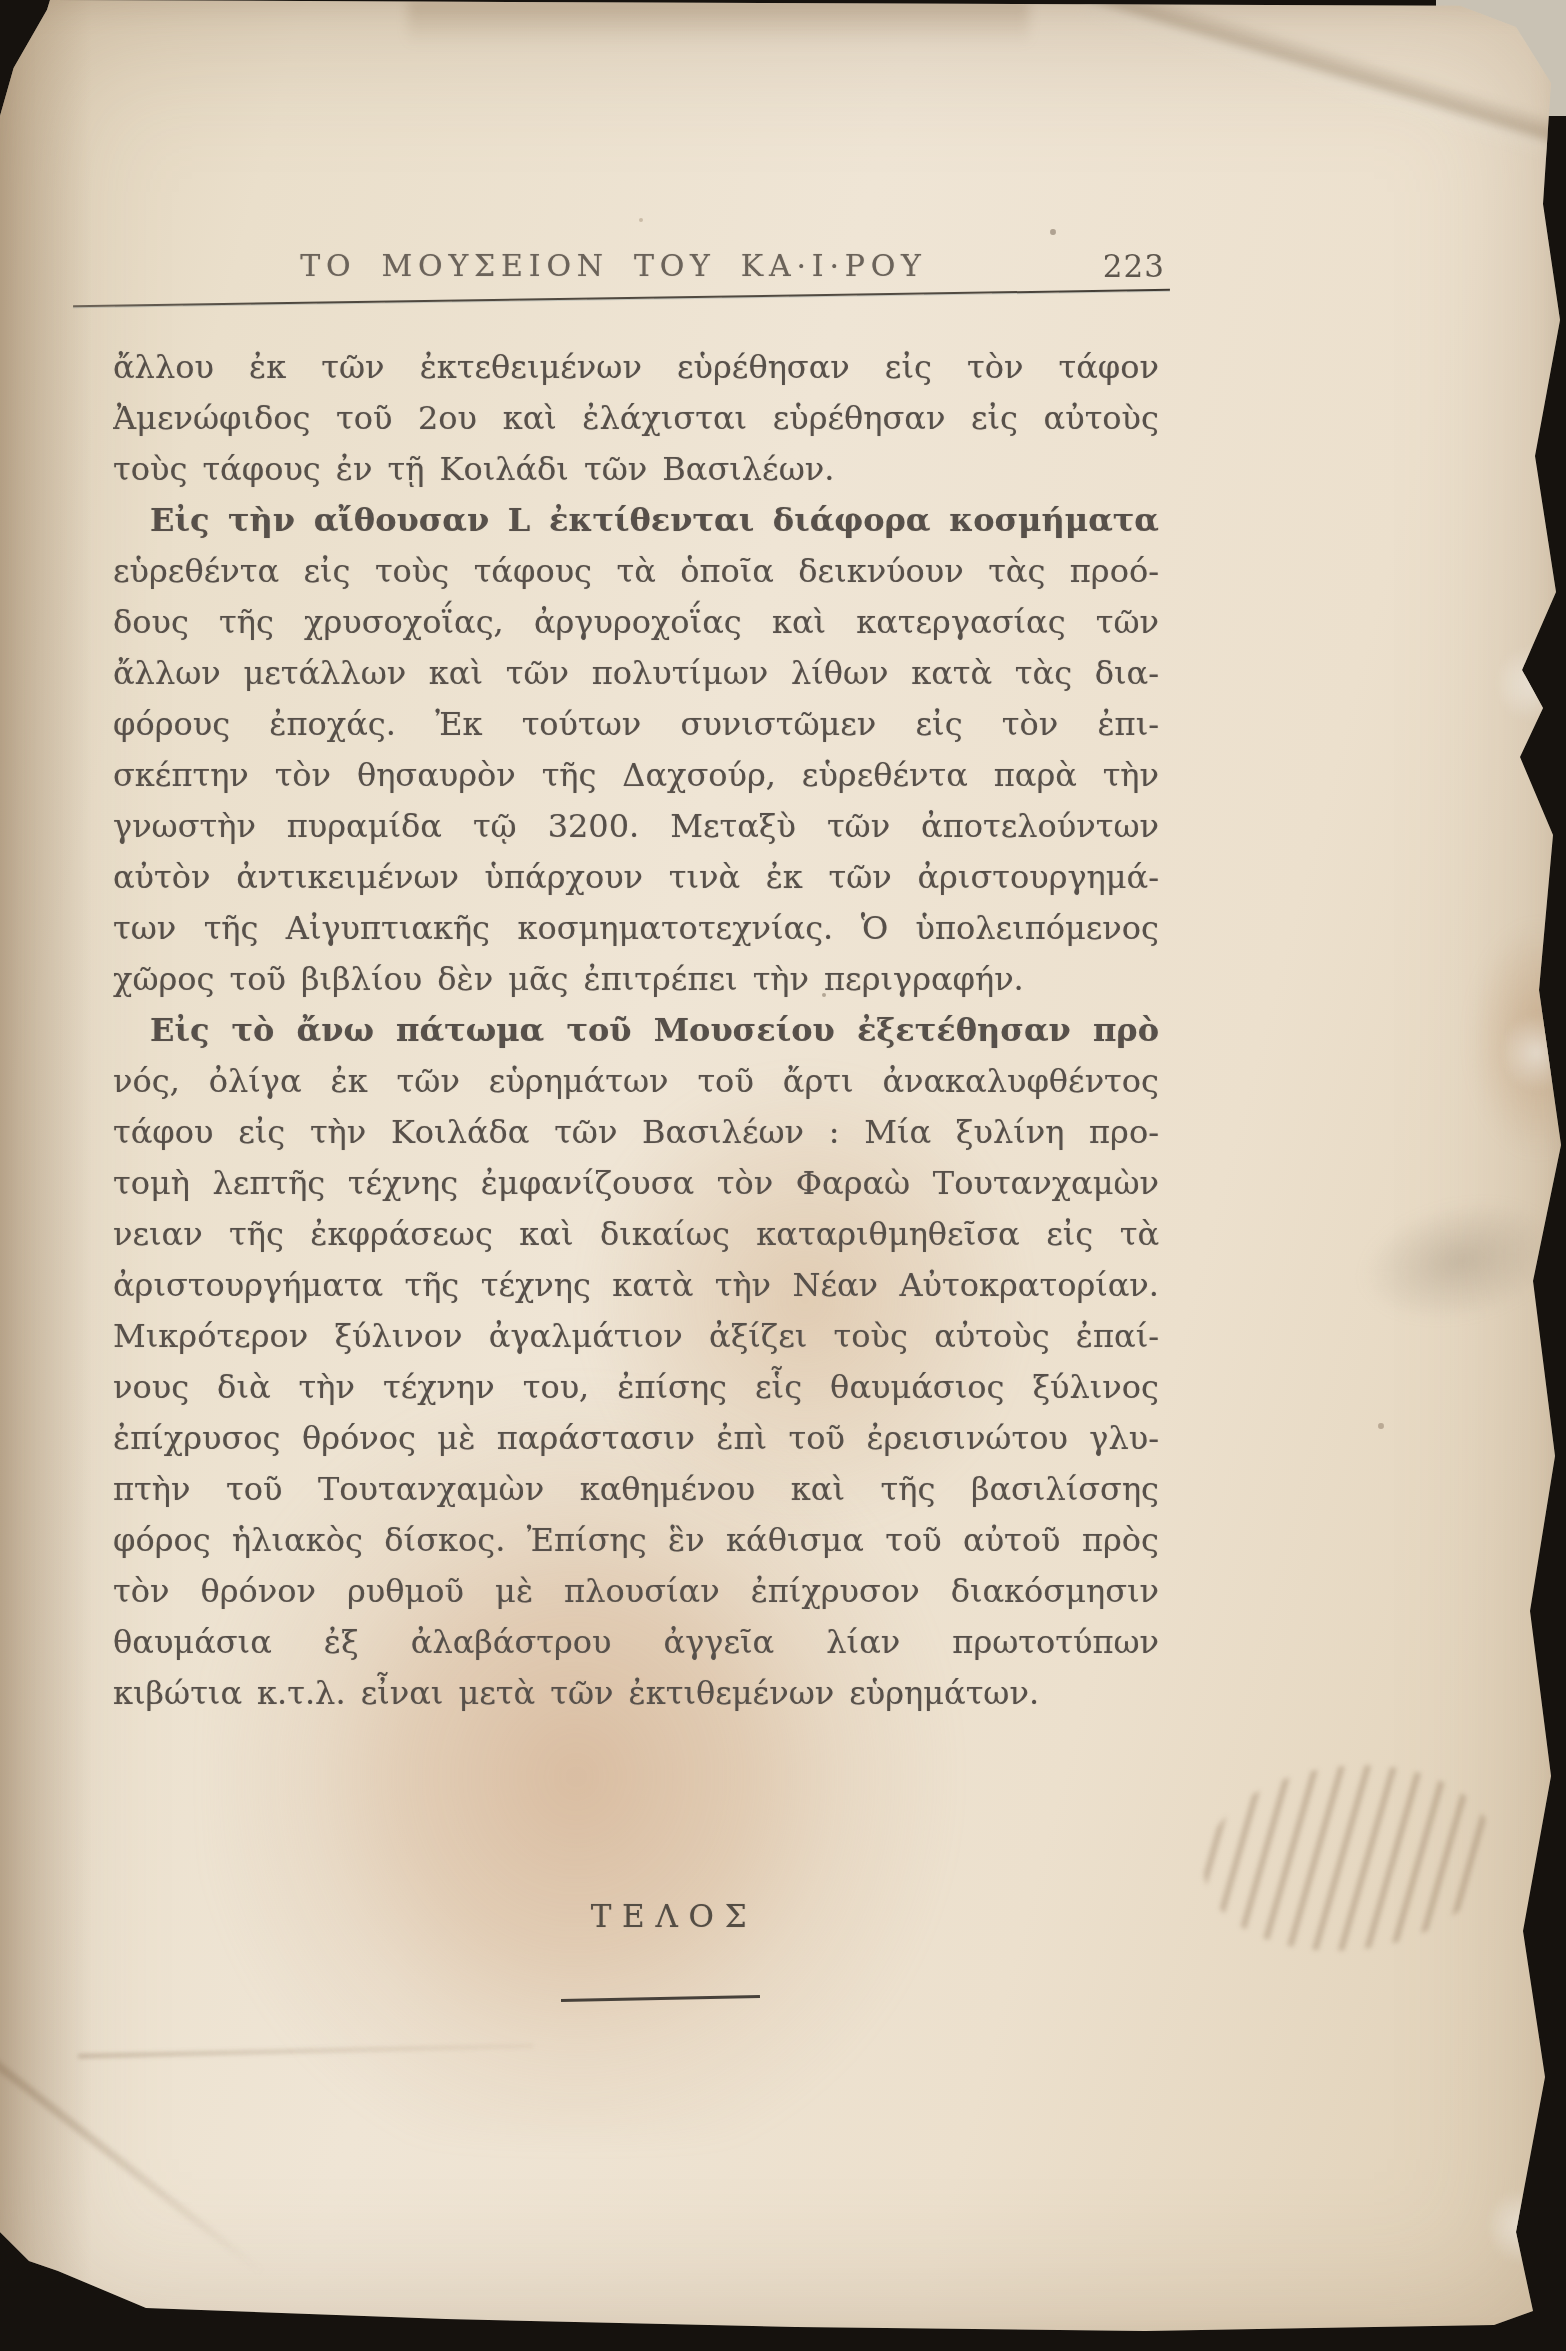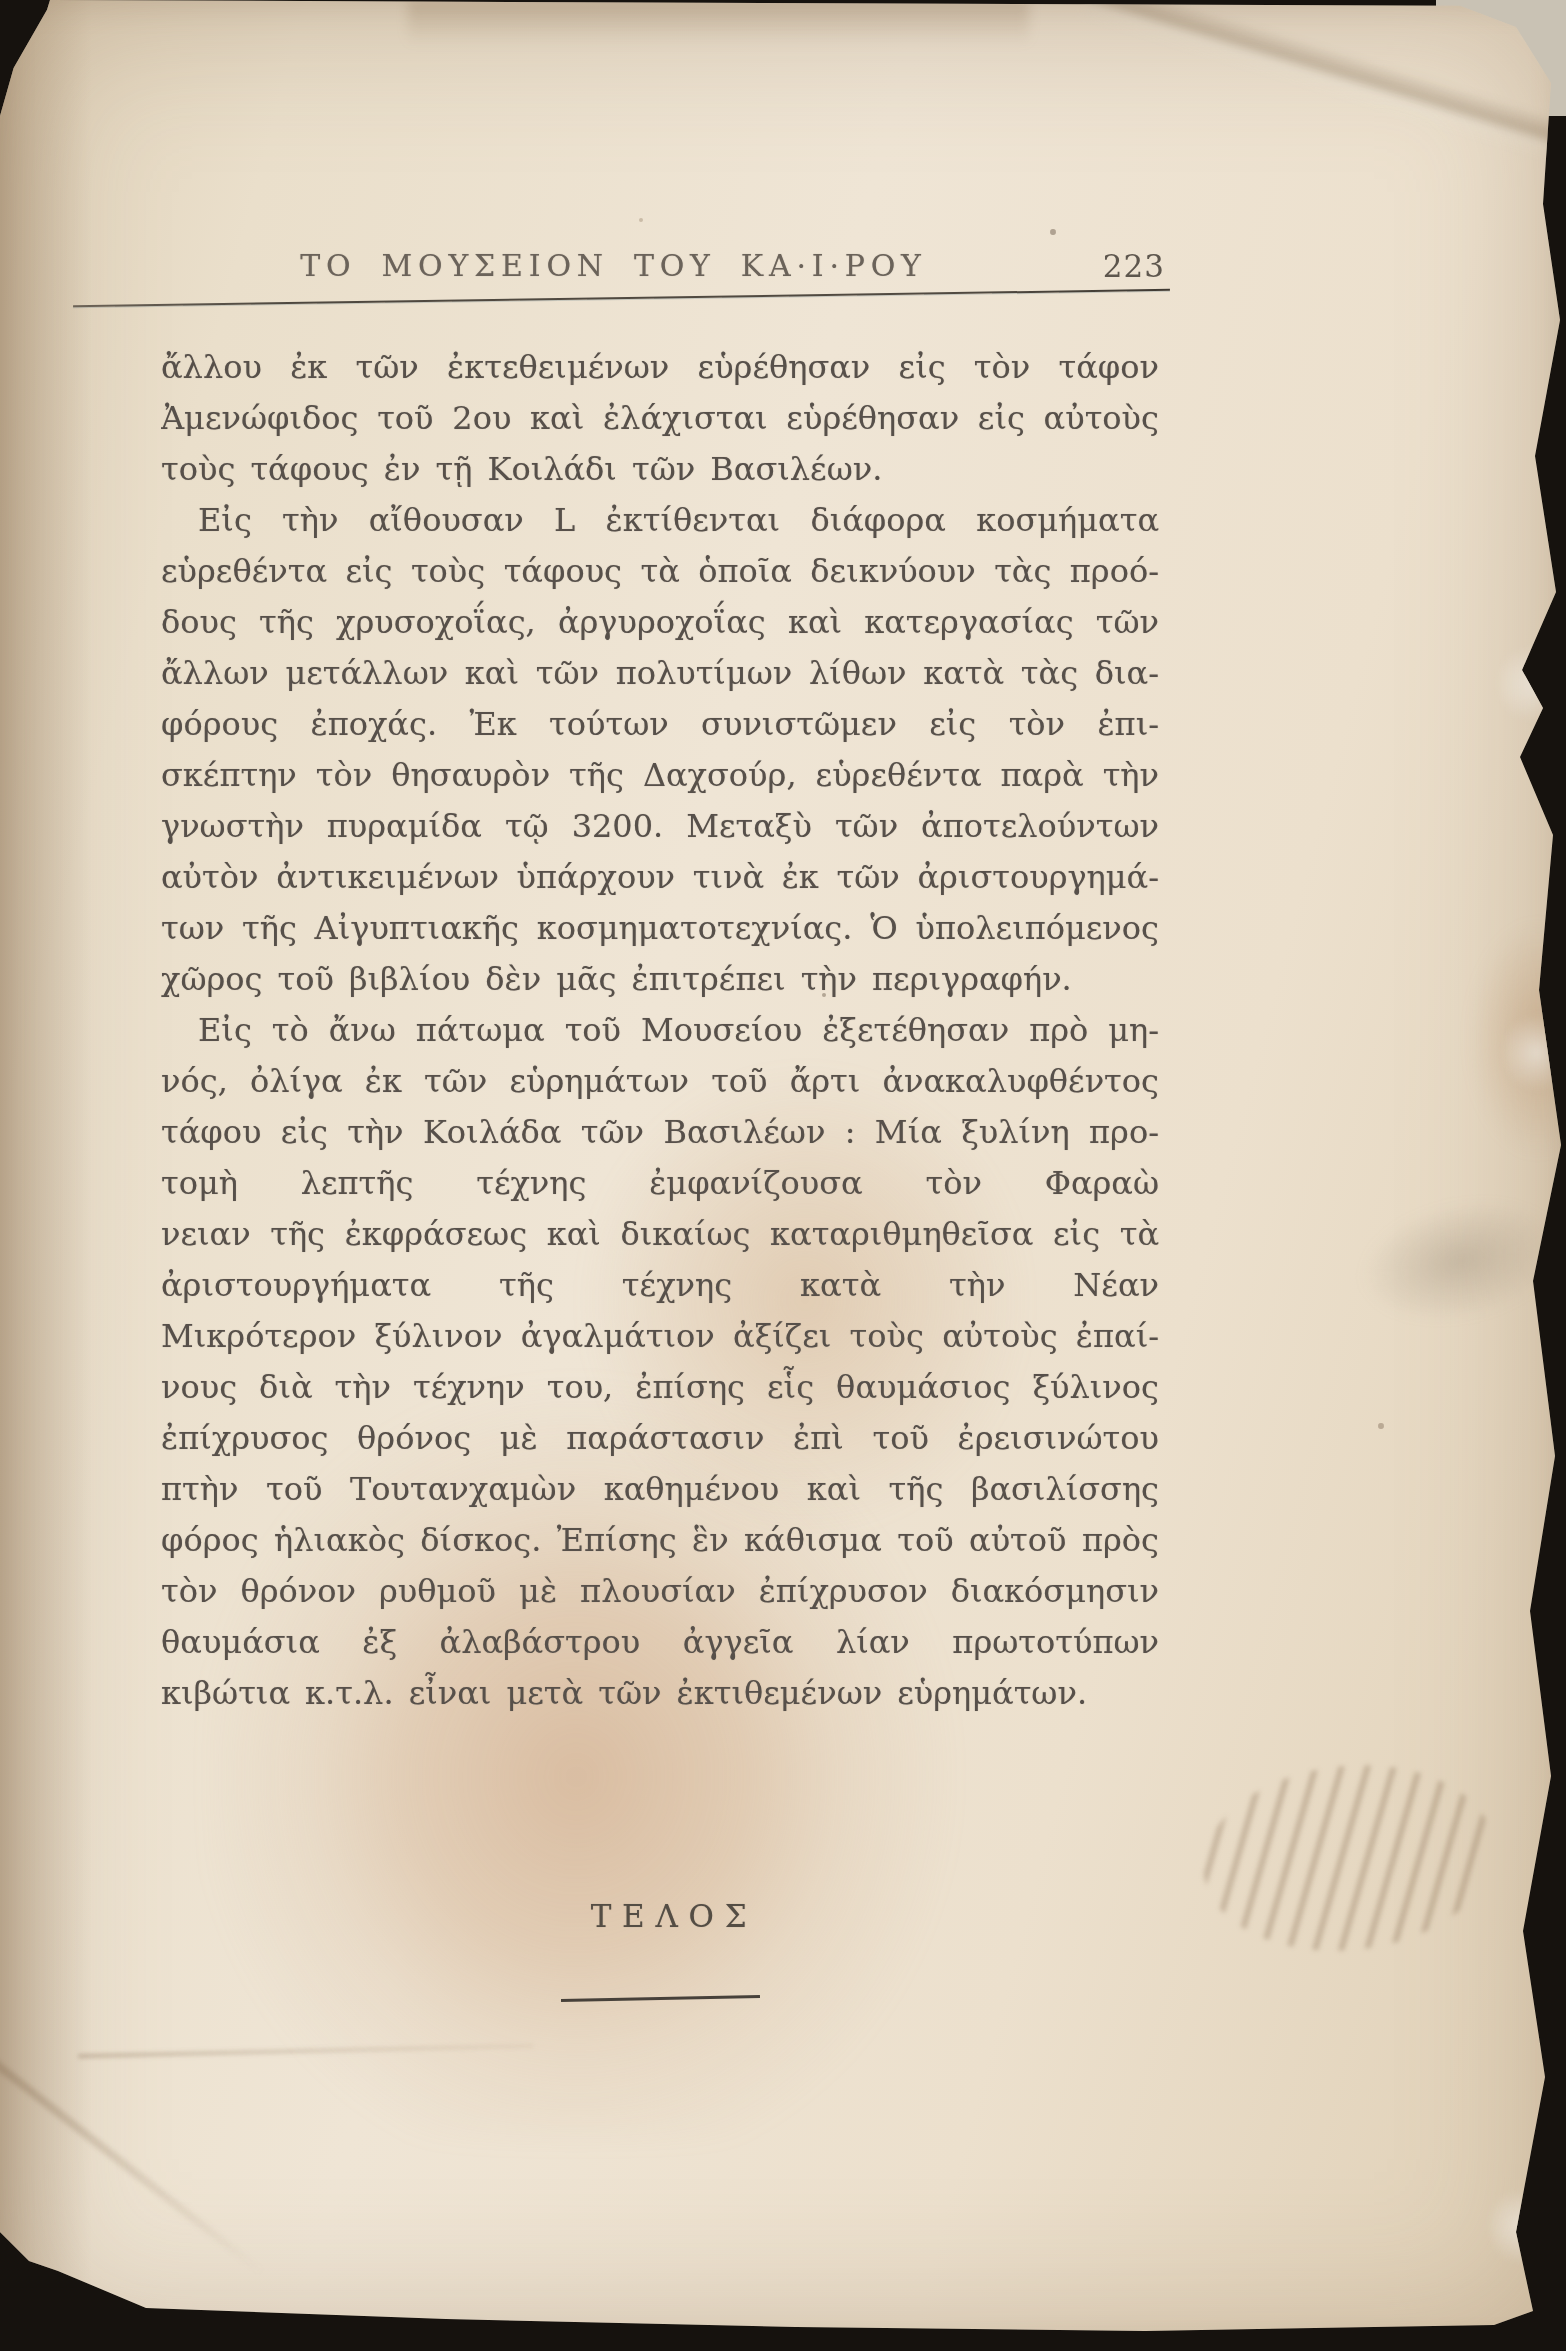--- a/index.html
+++ b/index.html
@@ -119,24 +119,24 @@
     transform:rotate(-0.85deg);
     box-shadow:0 1px 0 rgba(90,120,130,.25);
   }
 
   .text-block{
     position:absolute;left:113px;top:342px;width:1046px;
     font-size:32px;color:#57504a;
     text-shadow:0 0 1px rgba(87,80,74,.35);
     word-spacing:4.9px;
   }
-  .line{height:51px;line-height:51px;overflow:hidden;margin-left:48px;}
+  .line{height:51px;line-height:51px;overflow:hidden;}
   .line.j{text-align:justify;}
   .line.j::after{content:"";display:inline-block;width:100%;height:0;}
-  .line.ind{text-indent:37px;}
+  .line.ind{text-indent:37px;font-weight:bold;}
 
   .telos-row{
     position:absolute;left:112px;top:1898px;width:1046px;
     text-align:center;transform:translateX(39px);
     font-size:31px;letter-spacing:10.7px;color:#544d44;
     text-shadow:0 0 1px rgba(84,77,68,.4);
   }
   .end-rule{
     position:absolute;left:561px;top:1997px;width:199px;height:2.9px;
     background:#47413a;transform:rotate(-1.2deg);

